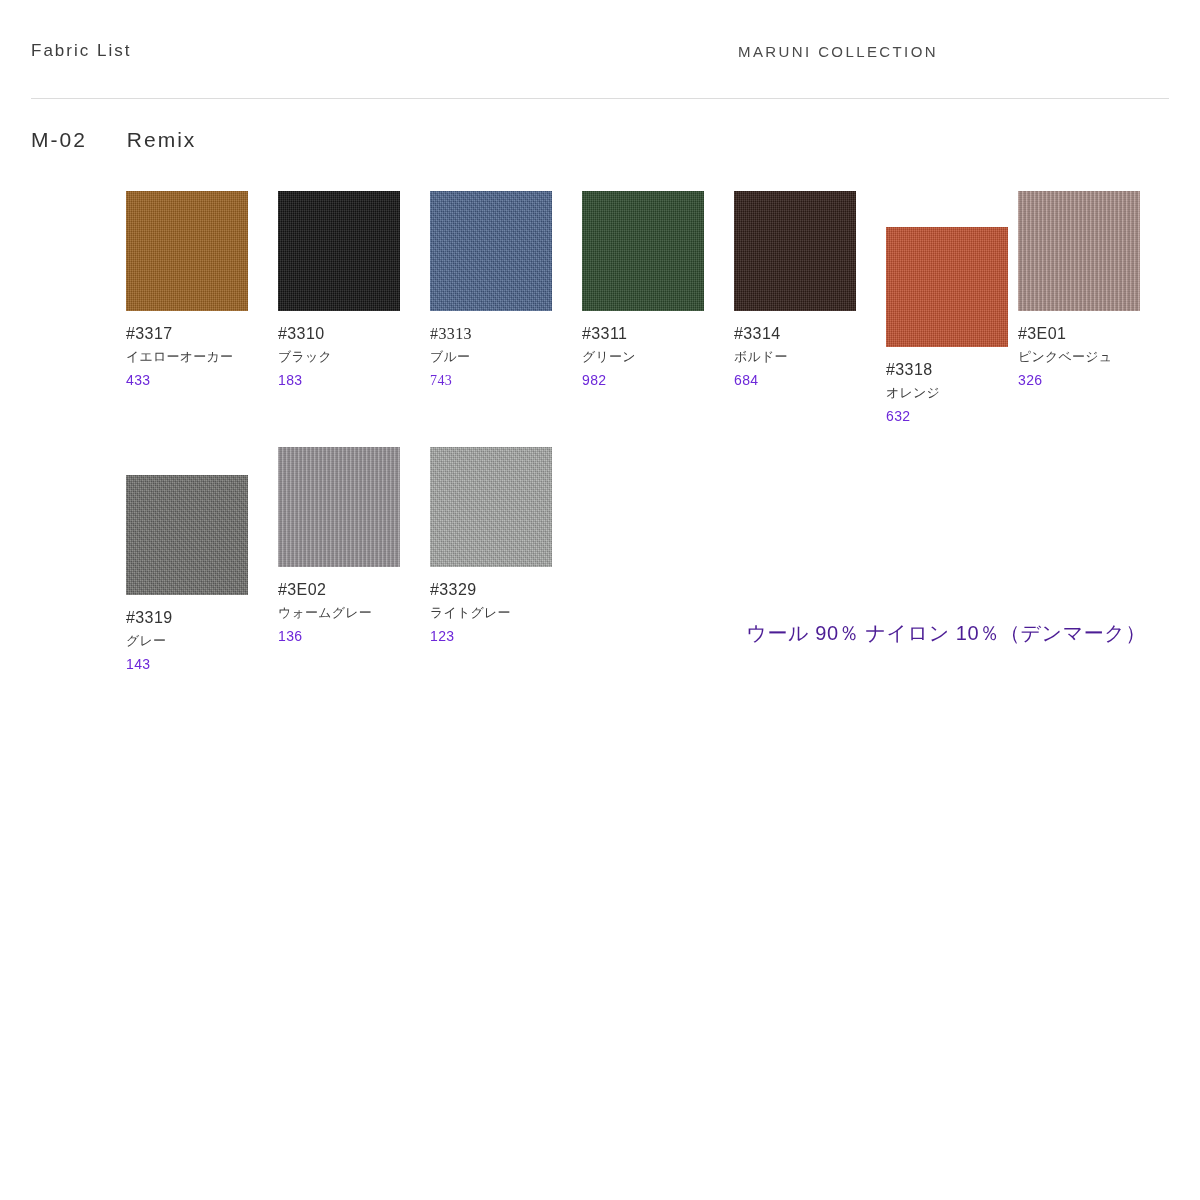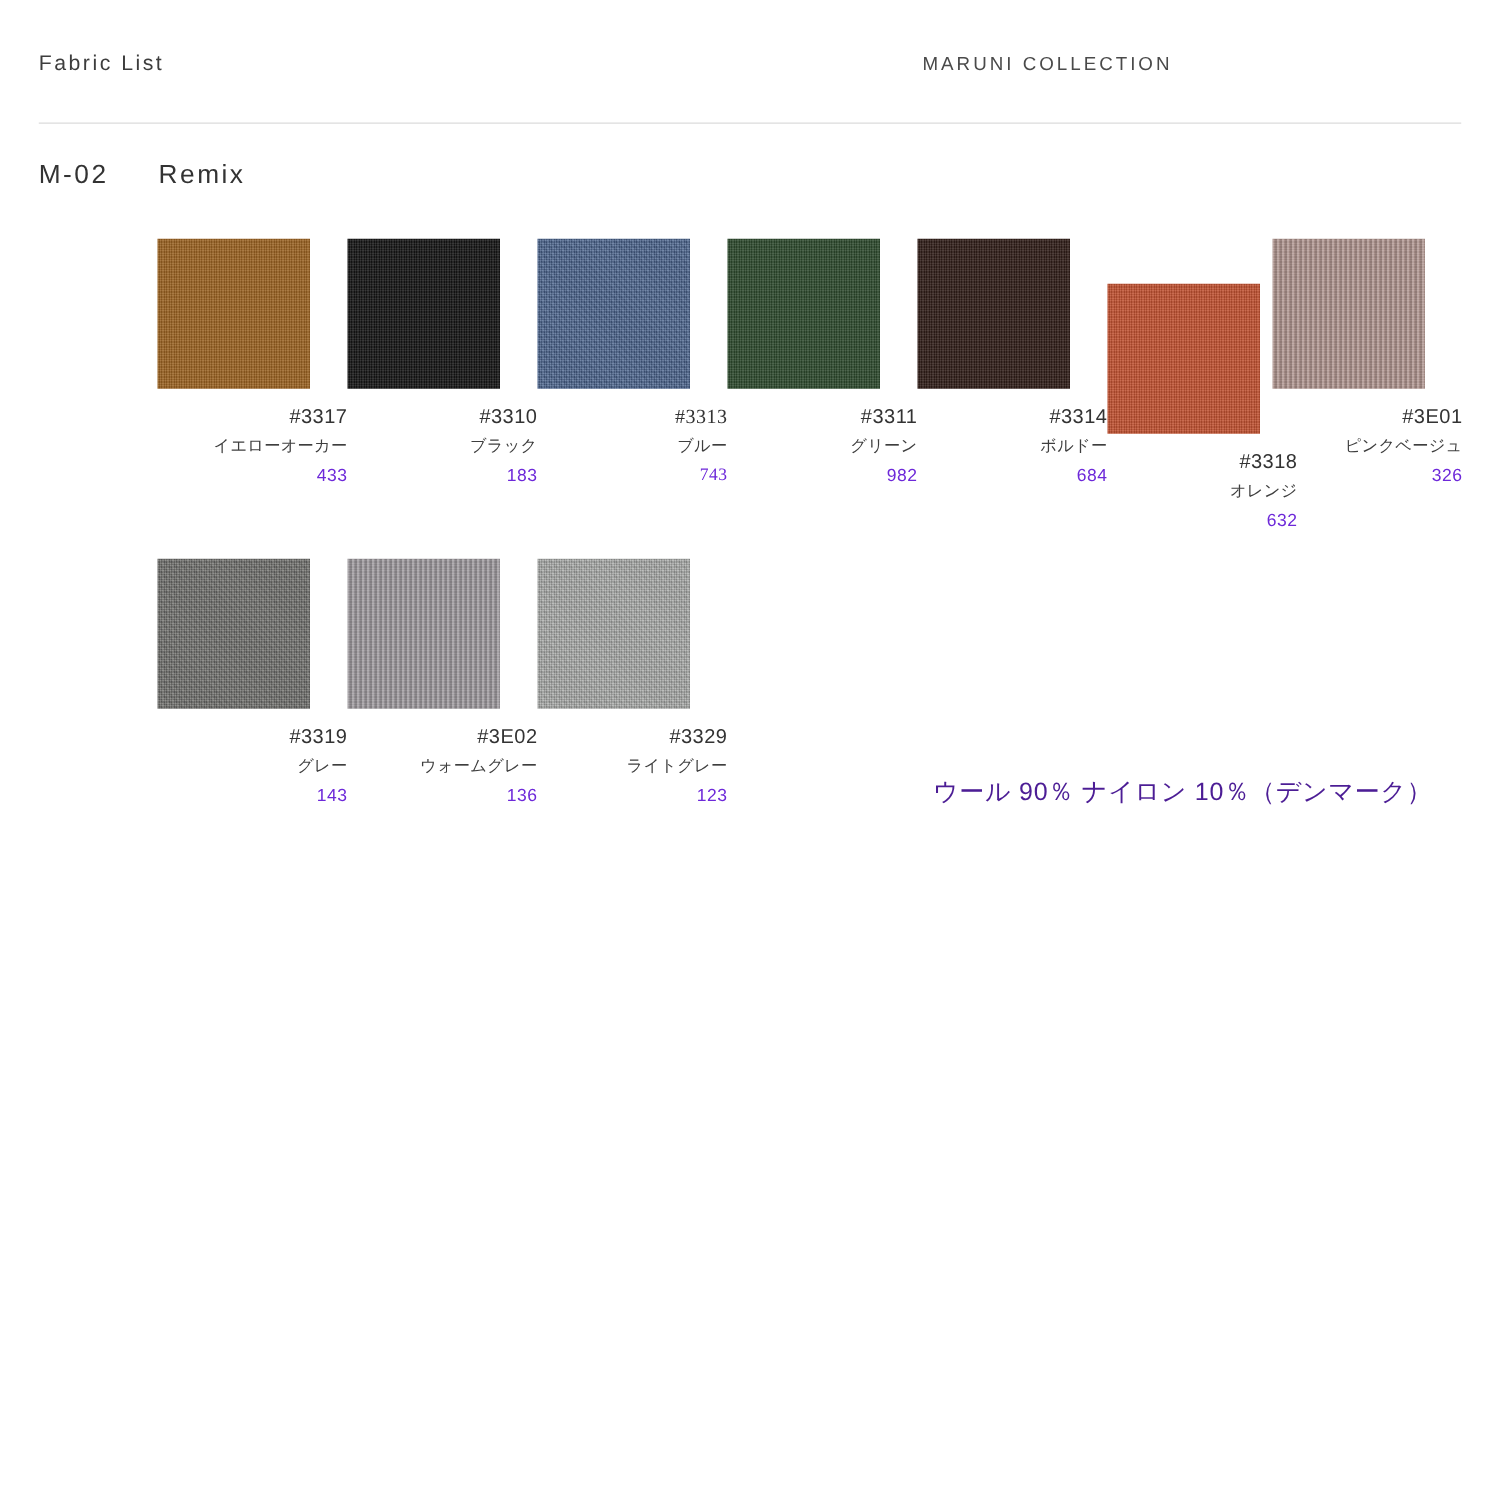--- a/index.html
+++ b/index.html
@@ -107,21 +107,20 @@
   .weave.tex-slub {
     background-image:
       repeating-linear-gradient(90deg, rgba(255,255,255,0.10) 0 1px, rgba(0,0,0,0.10) 1px 2px),
       repeating-linear-gradient(0deg, rgba(255,255,255,0.10) 0 1px, rgba(0,0,0,0.10) 1px 2px),
       repeating-linear-gradient(45deg, rgba(255,255,255,0.05) 0 2px, rgba(0,0,0,0.05) 2px 4px);
   }
 
   .swatch-meta {
     margin-top: 11px;
     white-space: nowrap;
-    text-align: right;
   }
   .swatch-code {
     font-size: 16px;
     letter-spacing: 0.4px;
     color: #333333;
     line-height: 23px;
   }
   .swatch-name {
     font-size: 13px;
     letter-spacing: 0.2px;
@@ -226,21 +225,21 @@
           <div class="weave tex-stripe"></div>
         </div>
         <div class="swatch-meta">
           <div class="swatch-code">#3E01</div>
           <div class="swatch-name">ピンクベージュ</div>
           <div class="swatch-number">326</div>
         </div>
       </div>
     </div>
     <div class="swatch-row">
-      <div class="swatch-cell" style="left: 0px;">
+      <div class="swatch-cell" style="left: 0px; margin-top: 28px;">
         <div class="swatch-chip" style="background: rgb(111, 111, 108);">
           <div class="weave tex-slub"></div>
         </div>
         <div class="swatch-meta">
           <div class="swatch-code">#3319</div>
           <div class="swatch-name">グレー</div>
           <div class="swatch-number">143</div>
         </div>
       </div>
       <div class="swatch-cell" style="left: 152px;">

